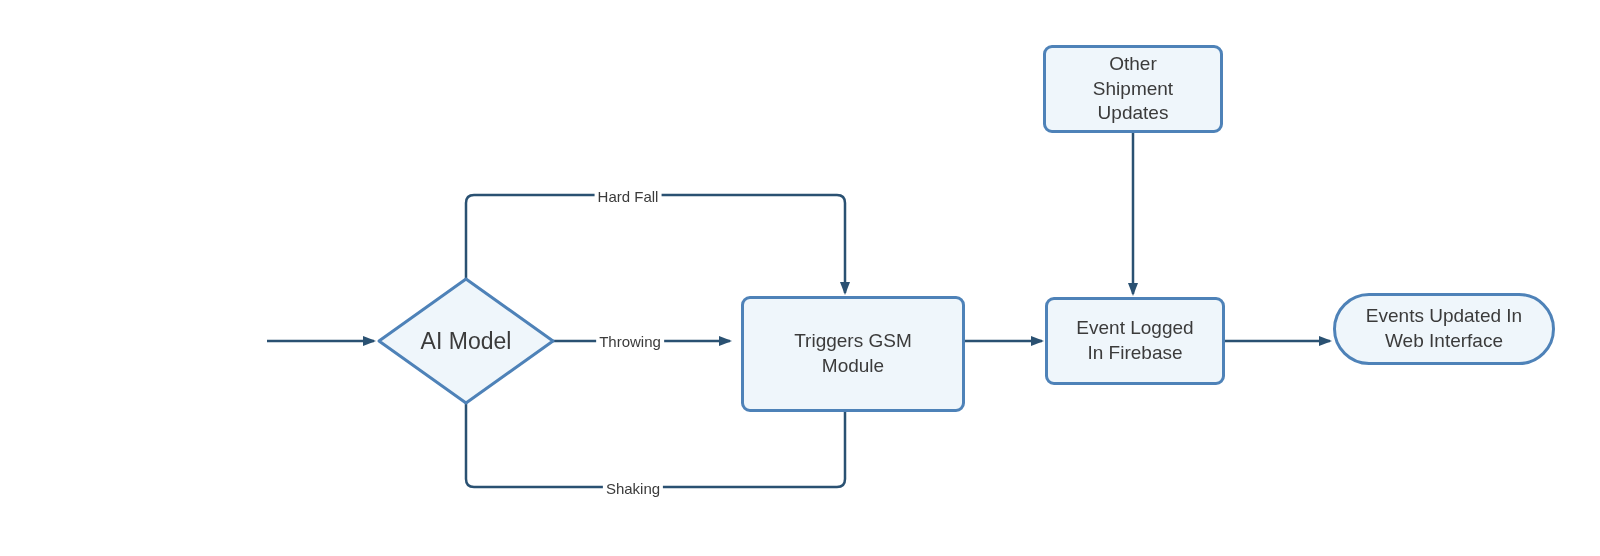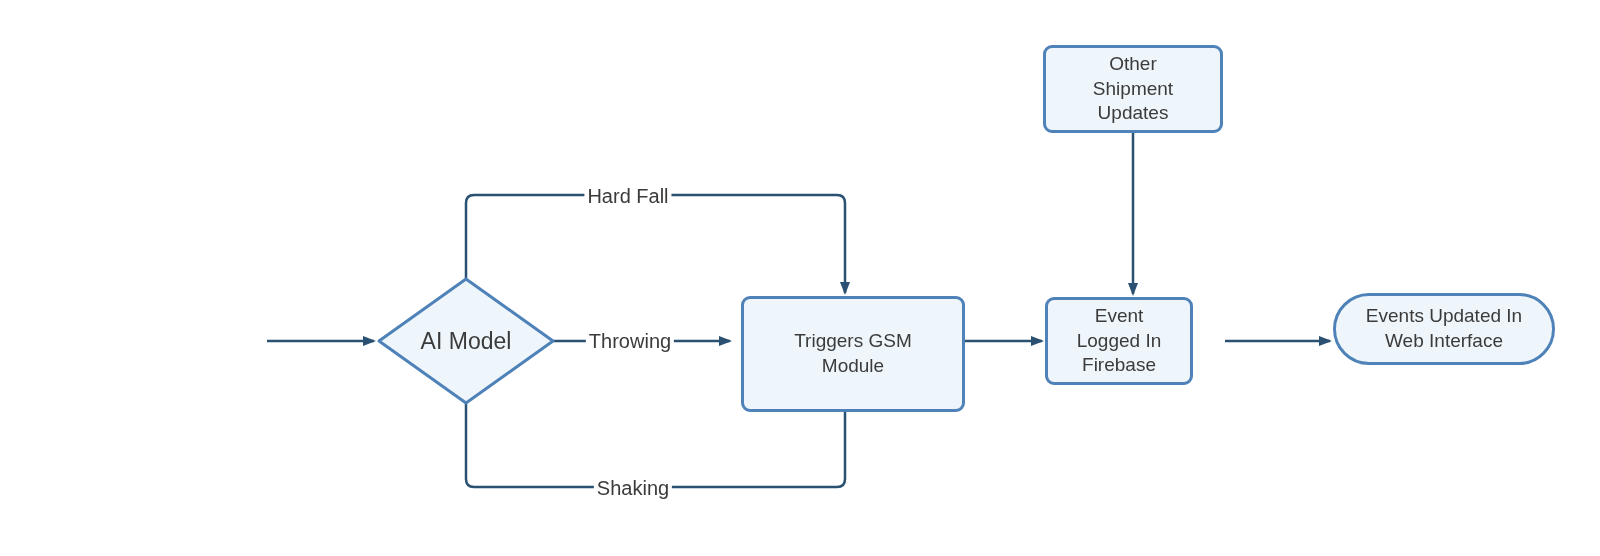--- a/index.html
+++ b/index.html
@@ -37,28 +37,28 @@
     position:absolute;
     transform:translate(-50%,-50%);
     font-size:23px;
     white-space:nowrap;
   }
   .edge-label{
     position:absolute;
     transform:translate(-50%,-50%);
     background:var(--bg);
     padding:0 3px;
-    font-size:20px;
+    font-size:15px;
     white-space:nowrap;
   }
   
   .n-accelerometer{left:44px;top:307px;width:222px;height:68px;}
   .n-triggers{left:741px;top:296px;width:224px;height:116px;}
   .n-other{left:1043px;top:45px;width:180px;height:88px;}
-  .n-firebase{left:1045px;top:297px;width:148px;height:88px;}
+  .n-firebase{left:1045px;top:297px;width:180px;height:88px;}
   .n-web{left:1333px;top:293px;width:222px;height:72px;}
   .l-ai{left:466px;top:341px;}
   .l-hardfall{left:628px;top:196px;}
   .l-throwing{left:630px;top:341px;}
   .l-shaking{left:633px;top:488px;}
 </style>
 </head>
 <body>
 
 <div class="canvas">

